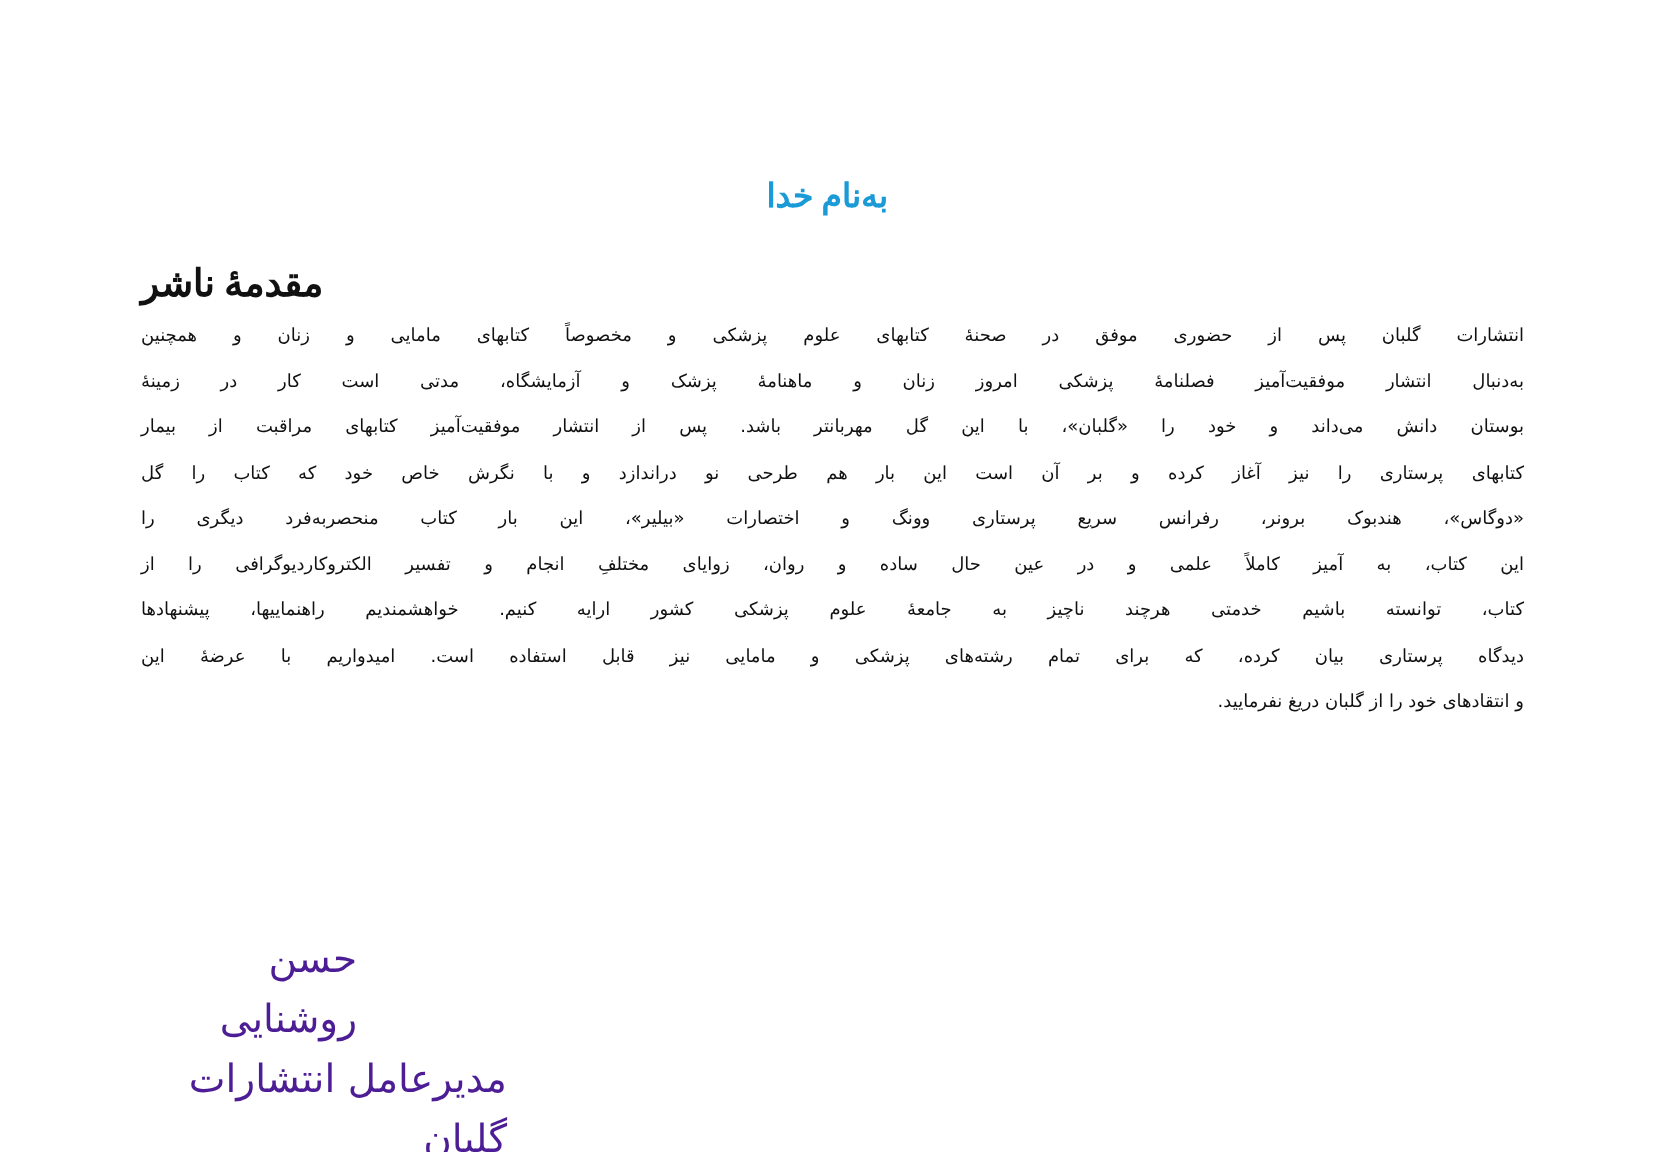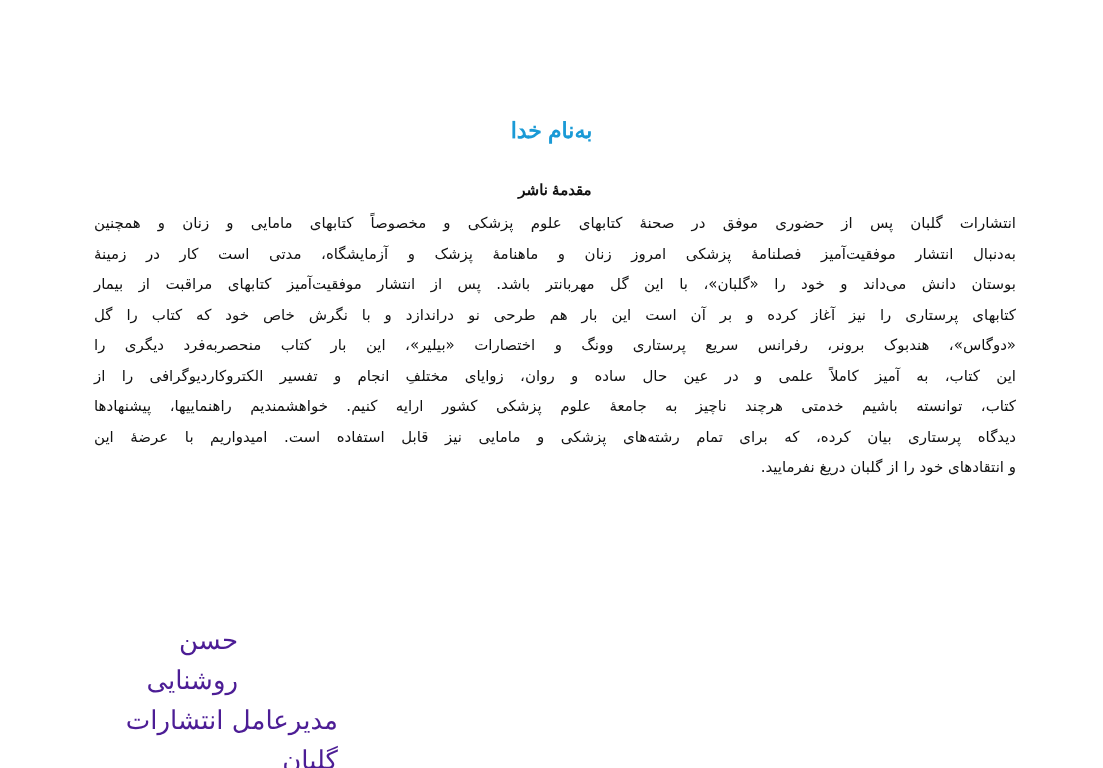--- a/index.html
+++ b/index.html
@@ -21,45 +21,45 @@
       width: 1103px;
       height: 768px;
     }
     .bismillah {
       position: absolute;
       top: 118px;
       left: 0;
       width: 1103px;
       text-align: center;
       direction: rtl;
-      font-family: Liberation Sans, sans-serif;
+      font-family: Liberation Serif, serif;
       font-weight: bold;
       font-size: 22px;
       color: #1a9ad6;
       letter-spacing: 2px;
     }
     .content {
       position: absolute;
       top: 172px;
       left: 94px;
       width: 922px;
       direction: rtl;
       text-align: justify;
     }
     .section-title {
-      font-family: Liberation Sans, sans-serif;
+      font-family: Liberation Serif, serif;
       font-weight: bold;
-      font-size: 15px;
+      font-size: 25px;
       line-height: 36px;
       margin: 0;
-      text-align: center;
+      text-align: left;
     }
     .line {
       display: block;
-      font-size: 15px;
+      font-size: 12px;
       line-height: 30.5px;
       white-space: nowrap;
       text-align: justify;
       text-align-last: justify;
     }
     .line.last {
       text-align-last: right;
     }
     .signature {
       position: absolute;

